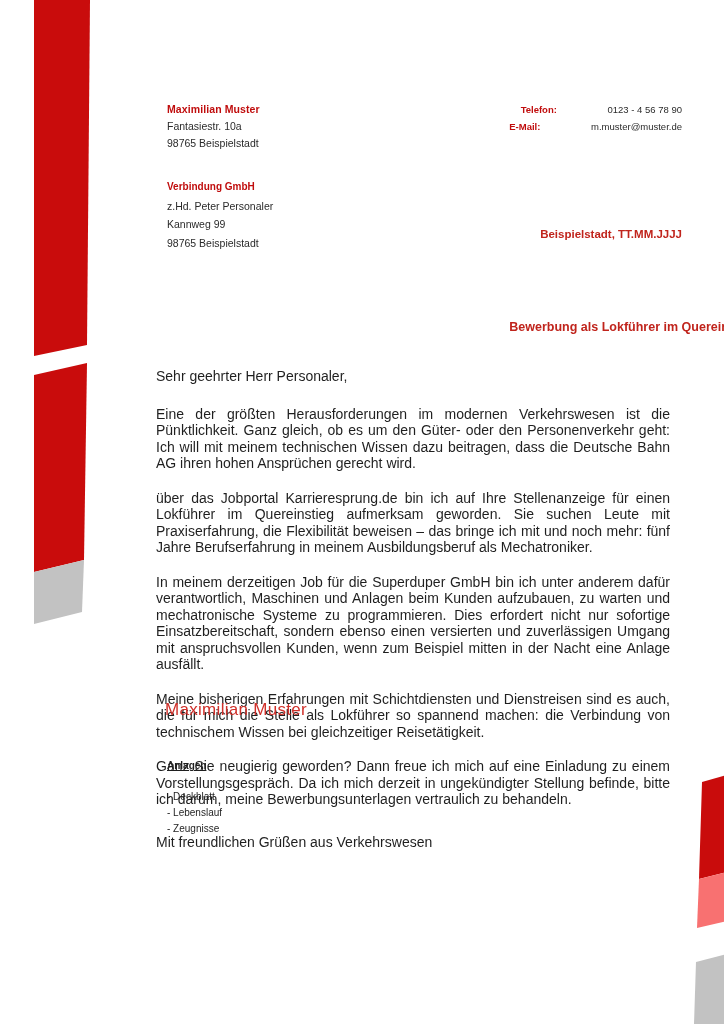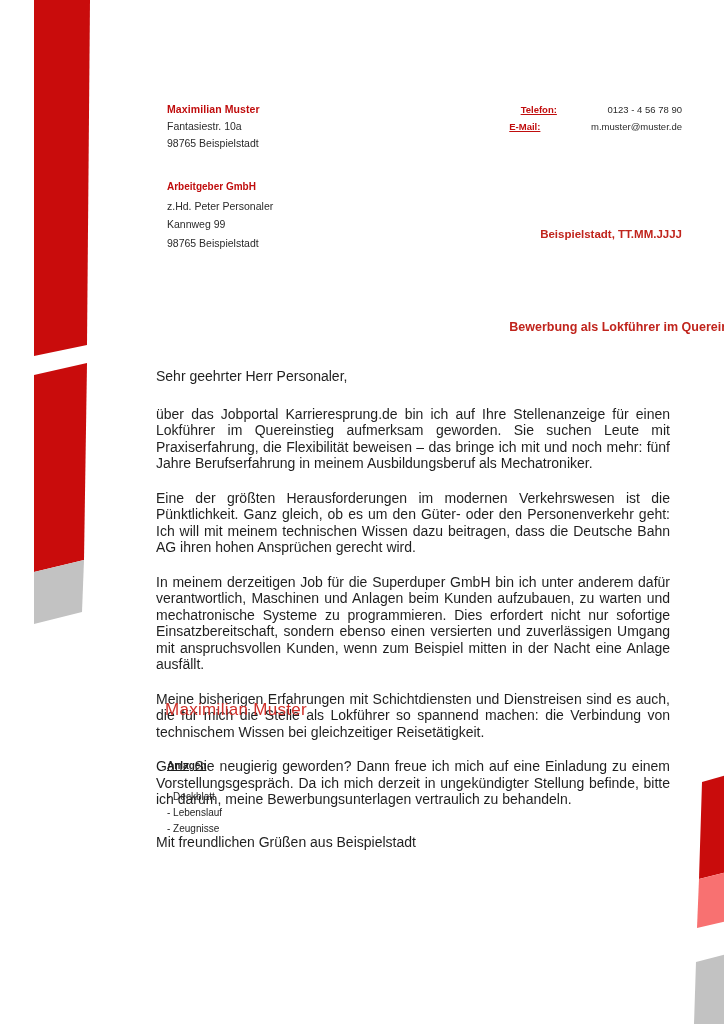--- a/index.html
+++ b/index.html
@@ -48,21 +48,20 @@
     font-size: 9.5px;
     line-height: 17px;
     color: #2b2b2b;
     text-align: right;
     white-space: nowrap;
   }
   .contact-row { display: block; }
   .contact-label {
     color: #c00d0d;
     font-weight: bold;
-    text-decoration: underline;
   }
   .contact-value { color: #2b2b2b; padding-left: 48px; }
 
   .recipient-block {
     position: absolute;
     left: 133px;
     top: 178px;
     font-size: 10.5px;
     line-height: 18.5px;
     color: #2b2b2b;
@@ -171,38 +170,38 @@
       <span class="contact-label">Telefon:</span>
       <span class="contact-value">0123 - 4 56 78 90</span>
     </span>
     <span class="contact-row">
       <span class="contact-label">E-Mail:</span>
       <span class="contact-value">m.muster@muster.de</span>
     </span>
   </div>
 
   <div class="recipient-block">
-    <div class="recipient-name">Arbeitgeber GmbH</div>
+    <div class="recipient-name">Verbindung GmbH</div>
     <div>z.Hd. Peter Personaler</div>
     <div>Kannweg 99</div>
     <div>98765 Beispielstadt</div>
   </div>
 
   <div class="date-line">Beispielstadt, TT.MM.JJJJ</div>
 
   <div class="subject">Bewerbung als Lokführer im Quereinstieg</div>
 
   <div class="letter-body">
     <p class="salutation">Sehr geehrter Herr Personaler,</p>
+    <p class="para">Eine der größten Herausforderungen im modernen Verkehrswesen ist die Pünktlichkeit. Ganz gleich, ob es um den Güter- oder den Personenverkehr geht: Ich will mit meinem technischen Wissen dazu beitragen, dass die Deutsche Bahn AG ihren hohen Ansprüchen gerecht wird.</p>
     <p class="para">über das Jobportal Karrieresprung.de bin ich auf Ihre Stellenanzeige für einen Lokführer im Quereinstieg aufmerksam geworden. Sie suchen Leute mit Praxiserfahrung, die Flexibilität beweisen – das bringe ich mit und noch mehr: fünf Jahre Berufserfahrung in meinem Ausbildungsberuf als Mechatroniker.</p>
-    <p class="para">Eine der größten Herausforderungen im modernen Verkehrswesen ist die Pünktlichkeit. Ganz gleich, ob es um den Güter- oder den Personenverkehr geht: Ich will mit meinem technischen Wissen dazu beitragen, dass die Deutsche Bahn AG ihren hohen Ansprüchen gerecht wird.</p>
     <p class="para">In meinem derzeitigen Job für die Superduper GmbH bin ich unter anderem dafür verantwortlich,  Maschinen und Anlagen beim Kunden aufzubauen, zu warten und mechatronische Systeme zu programmieren. Dies erfordert nicht nur sofortige Einsatzbereitschaft, sondern ebenso einen versierten und zuverlässigen Umgang mit anspruchsvollen Kunden, wenn zum Beispiel mitten in der Nacht eine Anlage ausfällt.</p>
     <p class="para">Meine bisherigen Erfahrungen mit Schichtdiensten und Dienstreisen sind es auch, die für mich die Stelle als Lokführer so spannend machen: die Verbindung von technischem Wissen bei gleichzeitiger Reisetätigkeit.</p>
     <p class="para last">Ganz Sie neugierig geworden? Dann freue ich mich auf eine Einladung zu einem Vorstellungsgespräch. Da ich mich derzeit in ungekündigter Stellung befinde, bitte ich darum, meine Bewerbungsunterlagen vertraulich zu behandeln.</p>
-    <p class="closing">Mit freundlichen Grüßen aus Beispielstadt</p>
+    <p class="closing">Mit freundlichen Grüßen aus Verkehrswesen</p>
   </div>
 
   <div class="signature">Maximilian Muster</div>
 
   <div class="attachments-title">Anlagen</div>
   <div class="attachments-list">
     <span class="attachment-item">- Deckblatt</span>
     <span class="attachment-item">- Lebenslauf</span>
     <span class="attachment-item">- Zeugnisse</span>
   </div>

